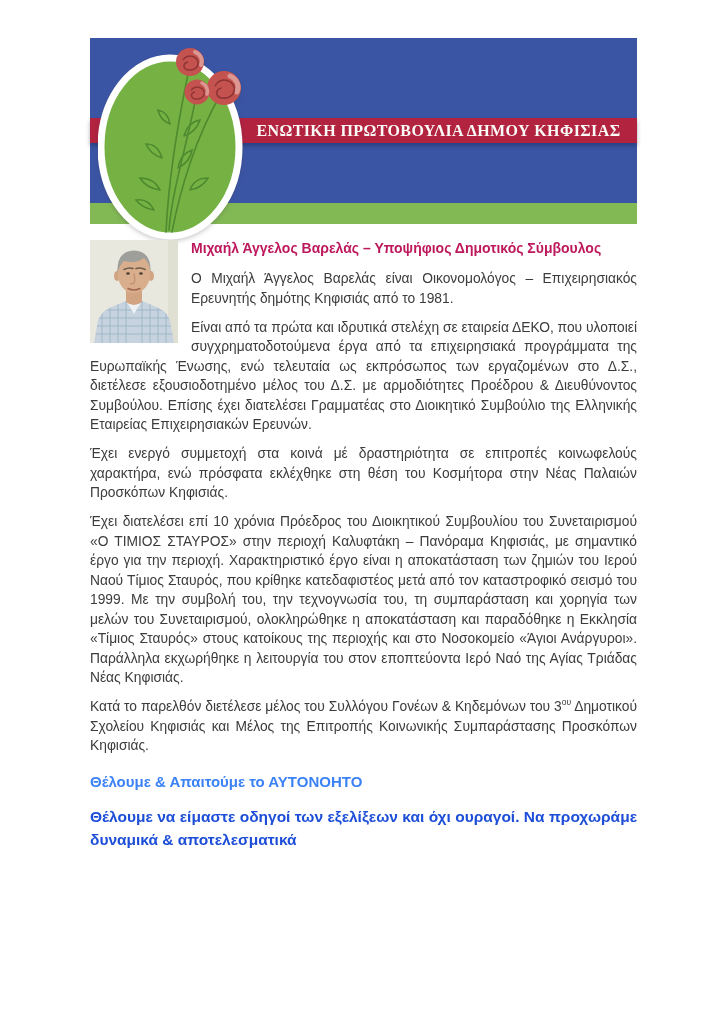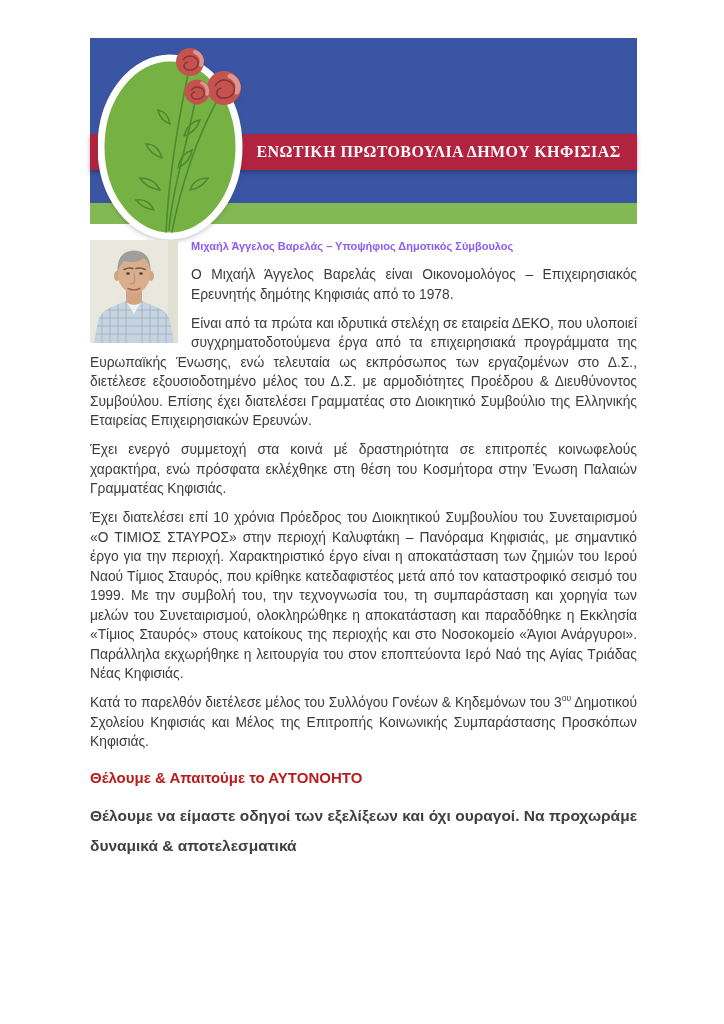--- a/index.html
+++ b/index.html
@@ -22,22 +22,22 @@
     height: 186px;
   }
   .header-blue {
     position: relative;
     height: 165px;
     background: var(--c-blue, #3b55a5);
   }
   .red-band {
     position: absolute;
     left: 0; right: 0;
-    top: 96px;
-    height: 36px;
+    top: 80px;
+    height: 25px;
     background: var(--c-red, #b22340);
     box-shadow: 0 3px 4px rgba(15,25,60,0.35);
     display: flex;
     align-items: center;
     justify-content: center;
     padding-left: 150px;
   }
   .band-text {
     font-family: "Liberation Serif", serif;
     font-weight: bold;
@@ -66,48 +66,48 @@
     top: 238px;
     width: 547px;
   }
   .photo {
     float: left;
     width: 88px;
     height: 103px;
     margin: 2px 13px 5px 0;
   }
   .bio-title {
-    font-size: 11px;
-    font-weight: bold;
-    color: #8b5cf6;
+    font-size: 14px;
+    font-weight: bold;
+    color: #be185d;
     margin: 2px 0 13px 0;
   }
   .paragraphs p {
     margin: 0 0 9.5px 0;
     font-size: 13.8px;
     line-height: 19.5px;
     text-align: justify;
   }
   .paragraphs p sup {
     font-size: 0.62em;
     line-height: 0;
     vertical-align: super;
     margin-top: 8px;
   }
   .closing-1 {
     font-size: 15px;
     font-weight: bold;
-    color: #b91c1c;
+    color: #3b82f6;
     margin: 17px 0 0 0;
   }
   .closing-2 {
     font-size: 15.5px;
     font-weight: bold;
-    color: #404040;
-    line-height: 30px;
+    color: #1d4ed8;
+    line-height: 23px;
     margin: 15px 0 0 0;
     text-align: justify;
   }
 </style>
 </head>
 <body>
 
 <div class="page">
 
   <div class="header">
@@ -178,23 +178,23 @@
       <path d="M46,28.5 q5,-1.5 9,1" stroke="#6b5b4d" stroke-width="1.6" fill="none" stroke-linecap="round"></path>
       <ellipse cx="38" cy="33.5" rx="1.8" ry="1.2" fill="#4a3f36"></ellipse>
       <ellipse cx="51" cy="33.5" rx="1.8" ry="1.2" fill="#4a3f36"></ellipse>
       <path d="M44,34 q1.5,6 0,9 q-2,1.5 -3.5,0.5" stroke="#c09071" stroke-width="1.2" fill="none" stroke-linecap="round"></path>
       <path d="M38,48.5 q6,3 12,0" stroke="#a0674f" stroke-width="1.4" fill="none" stroke-linecap="round"></path>
     </svg>
 
     <h2 class="bio-title">Μιχαήλ Άγγελος Βαρελάς – Υποψήφιος Δημοτικός Σύμβουλος</h2>
 
     <div class="paragraphs">
-        <p>Ο Μιχαήλ Άγγελος Βαρελάς είναι Οικονομολόγος – Επιχειρησιακός Ερευνητής δημότης Κηφισιάς από το 1978.</p>
+        <p>Ο Μιχαήλ Άγγελος Βαρελάς είναι Οικονομολόγος – Επιχειρησιακός Ερευνητής δημότης Κηφισιάς από το 1981.</p>
         <p>Είναι από τα πρώτα και ιδρυτικά στελέχη σε εταιρεία ΔΕΚΟ, που υλοποιεί συγχρηματοδοτούμενα έργα από τα επιχειρησιακά προγράμματα της Ευρωπαϊκής Ένωσης, ενώ τελευταία ως εκπρόσωπος των εργαζομένων στο Δ.Σ., διετέλεσε εξουσιοδοτημένο μέλος του Δ.Σ. με αρμοδιότητες Προέδρου &amp; Διευθύνοντος Συμβούλου. Επίσης έχει διατελέσει Γραμματέας στο Διοικητικό Συμβούλιο της Ελληνικής Εταιρείας Επιχειρησιακών Ερευνών.</p>
-        <p>Έχει ενεργό συμμετοχή στα κοινά μέ δραστηριότητα σε επιτροπές κοινωφελούς χαρακτήρα, ενώ πρόσφατα εκλέχθηκε στη θέση του Κοσμήτορα στην Ένωση Παλαιών Γραμματέας Κηφισιάς.</p>
+        <p>Έχει ενεργό συμμετοχή στα κοινά μέ δραστηριότητα σε επιτροπές κοινωφελούς χαρακτήρα, ενώ πρόσφατα εκλέχθηκε στη θέση του Κοσμήτορα στην Νέας Παλαιών Προσκόπων Κηφισιάς.</p>
         <p>Έχει διατελέσει επί 10 χρόνια Πρόεδρος του Διοικητικού Συμβουλίου του Συνεταιρισμού «Ο ΤΙΜΙΟΣ ΣΤΑΥΡΟΣ» στην περιοχή Καλυφτάκη – Πανόραμα Κηφισιάς, με σημαντικό έργο για την περιοχή. Χαρακτηριστικό έργο είναι η αποκατάσταση των ζημιών του Ιερού Ναού Τίμιος Σταυρός, που κρίθηκε κατεδαφιστέος μετά από τον καταστροφικό σεισμό του 1999. Με την συμβολή του, την τεχνογνωσία του, τη συμπαράσταση και χορηγία των μελών του Συνεταιρισμού, ολοκληρώθηκε η αποκατάσταση και παραδόθηκε η Εκκλησία «Τίμιος Σταυρός» στους κατοίκους της περιοχής και στο Νοσοκομείο «Άγιοι Ανάργυροι». Παράλληλα εκχωρήθηκε η λειτουργία του στον εποπτεύοντα Ιερό Ναό της Αγίας Τριάδας Νέας Κηφισιάς.</p>
         <p>Κατά το παρελθόν διετέλεσε μέλος του Συλλόγου Γονέων &amp; Κηδεμόνων του 3<sup>ου</sup> Δημοτικού Σχολείου Κηφισιάς και Μέλος της Επιτροπής Κοινωνικής Συμπαράστασης Προσκόπων Κηφισιάς.</p>
       </div>
 
     <h3 class="closing-1">Θέλουμε &amp; Απαιτούμε το ΑΥΤΟΝΟΗΤΟ</h3>
     <h3 class="closing-2">Θέλουμε να είμαστε οδηγοί των εξελίξεων και όχι ουραγοί. Να προχωράμε δυναμικά &amp; αποτελεσματικά</h3>
   </div>
 
 </div>
 

